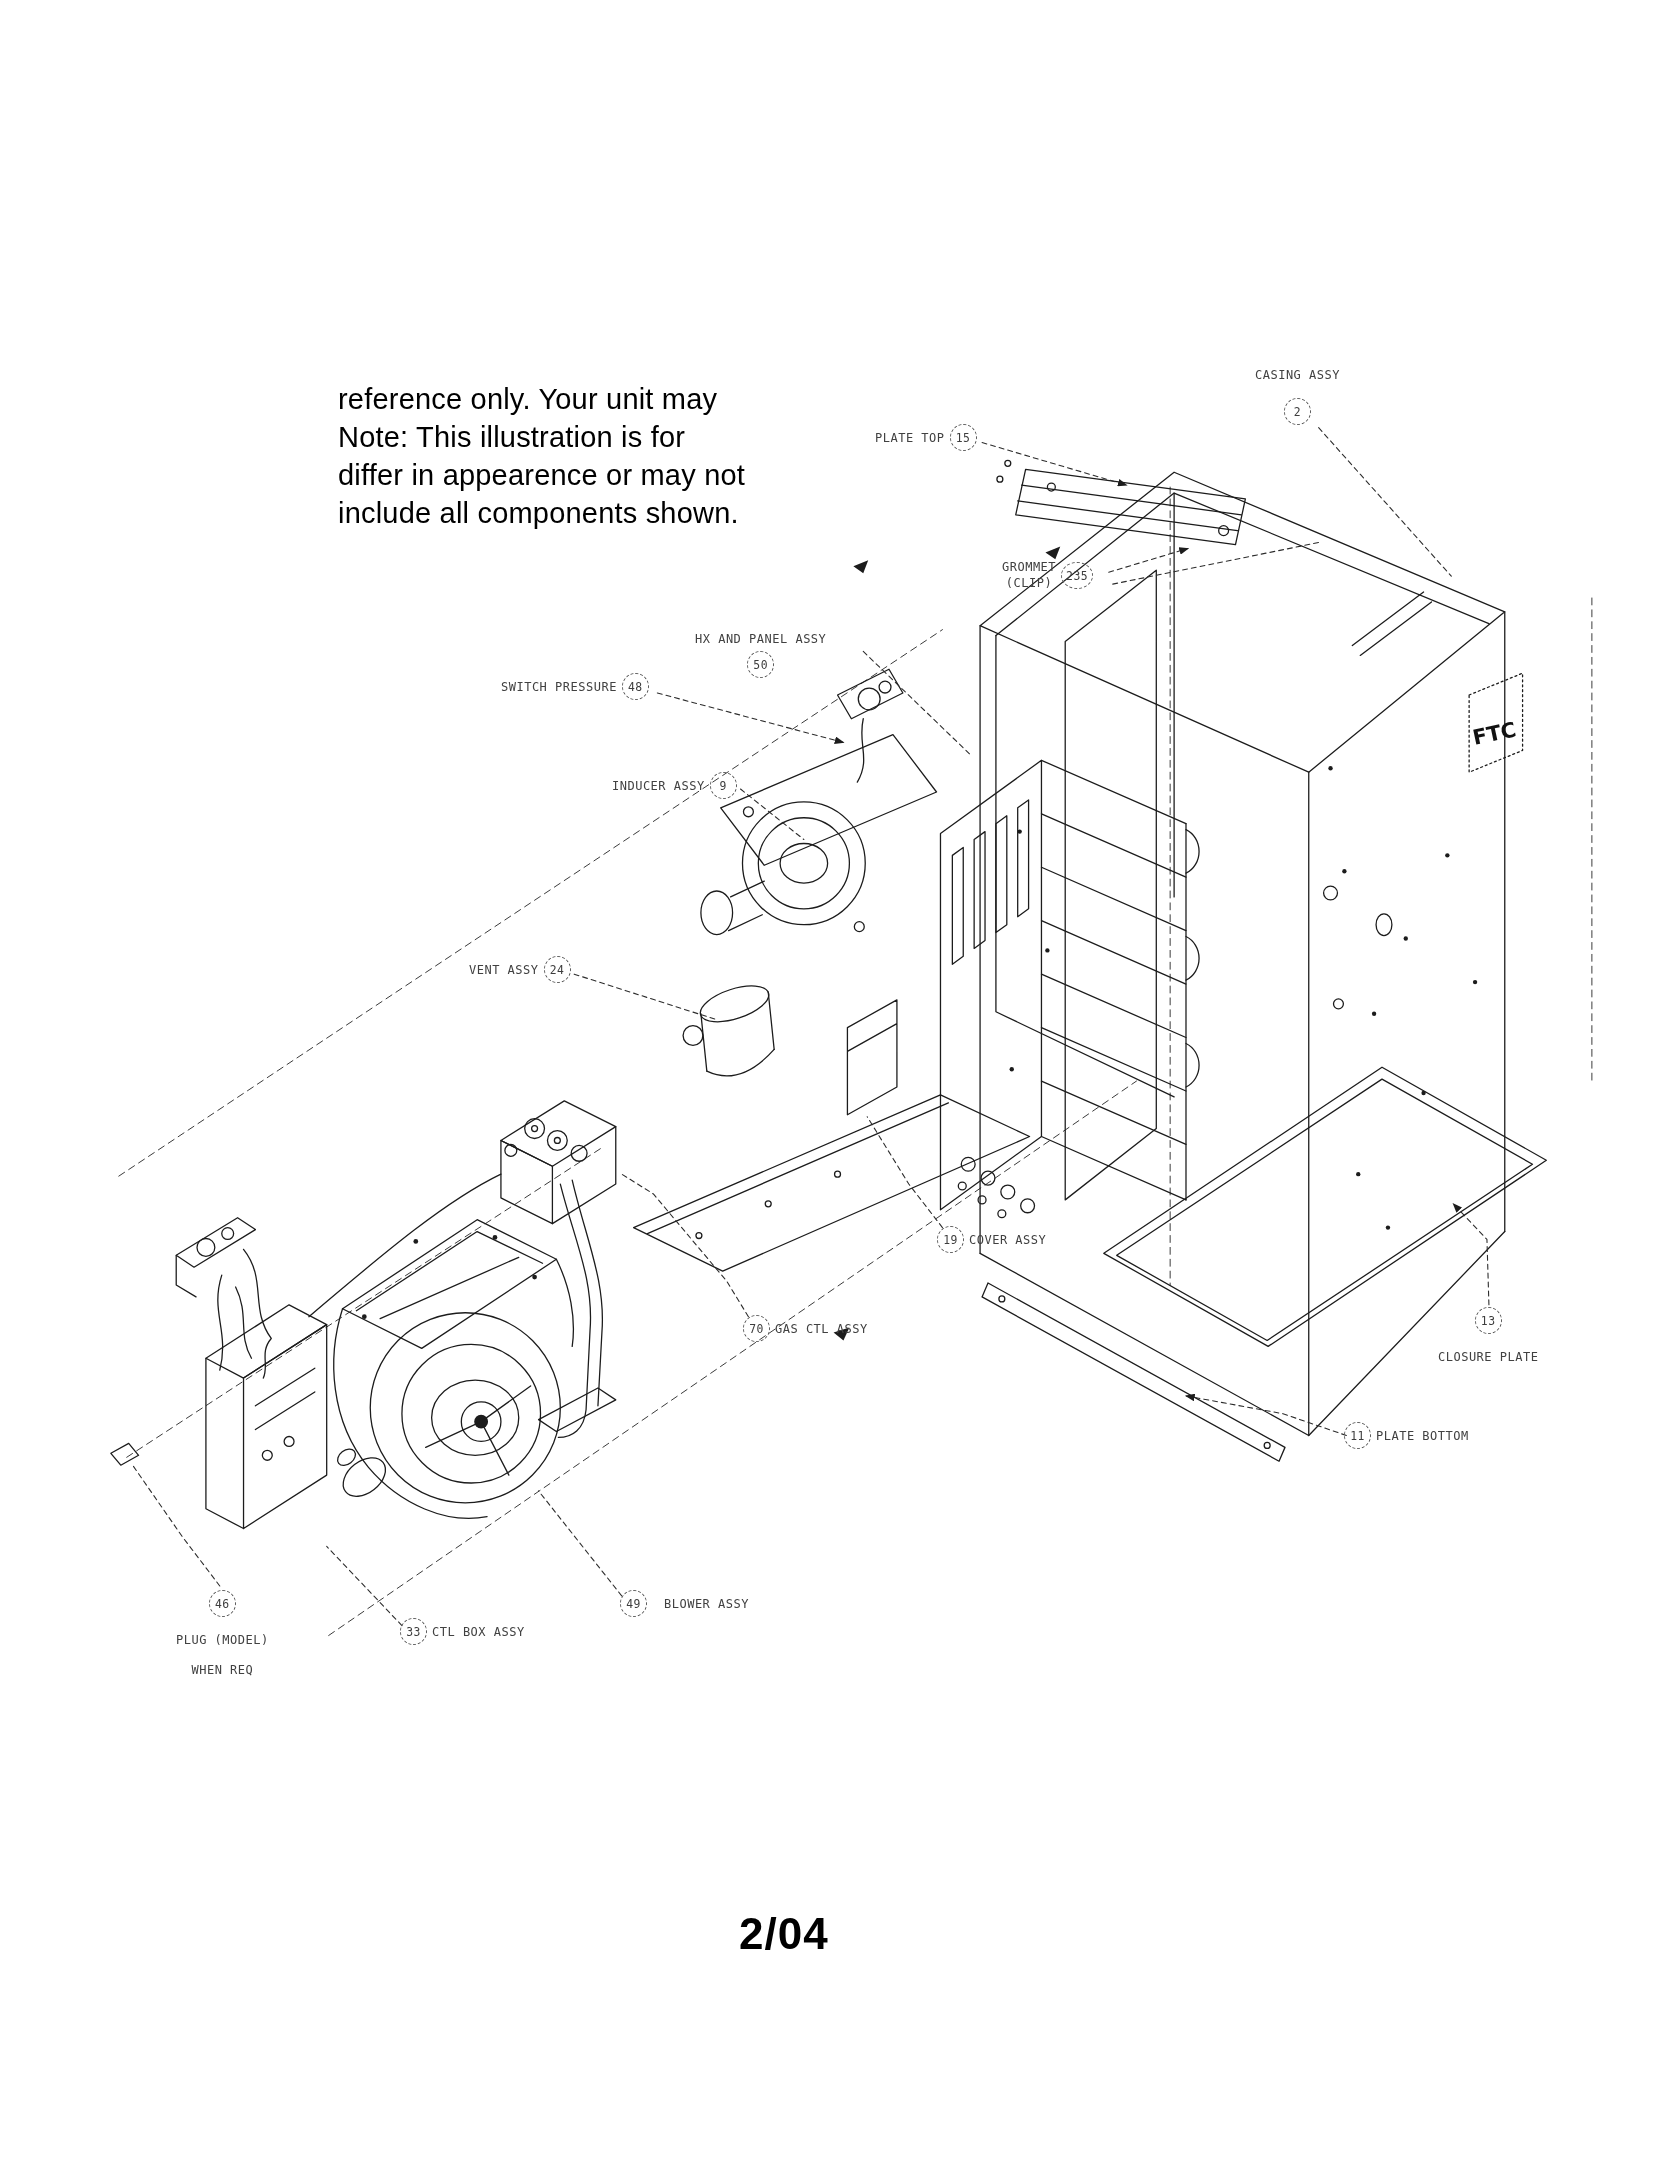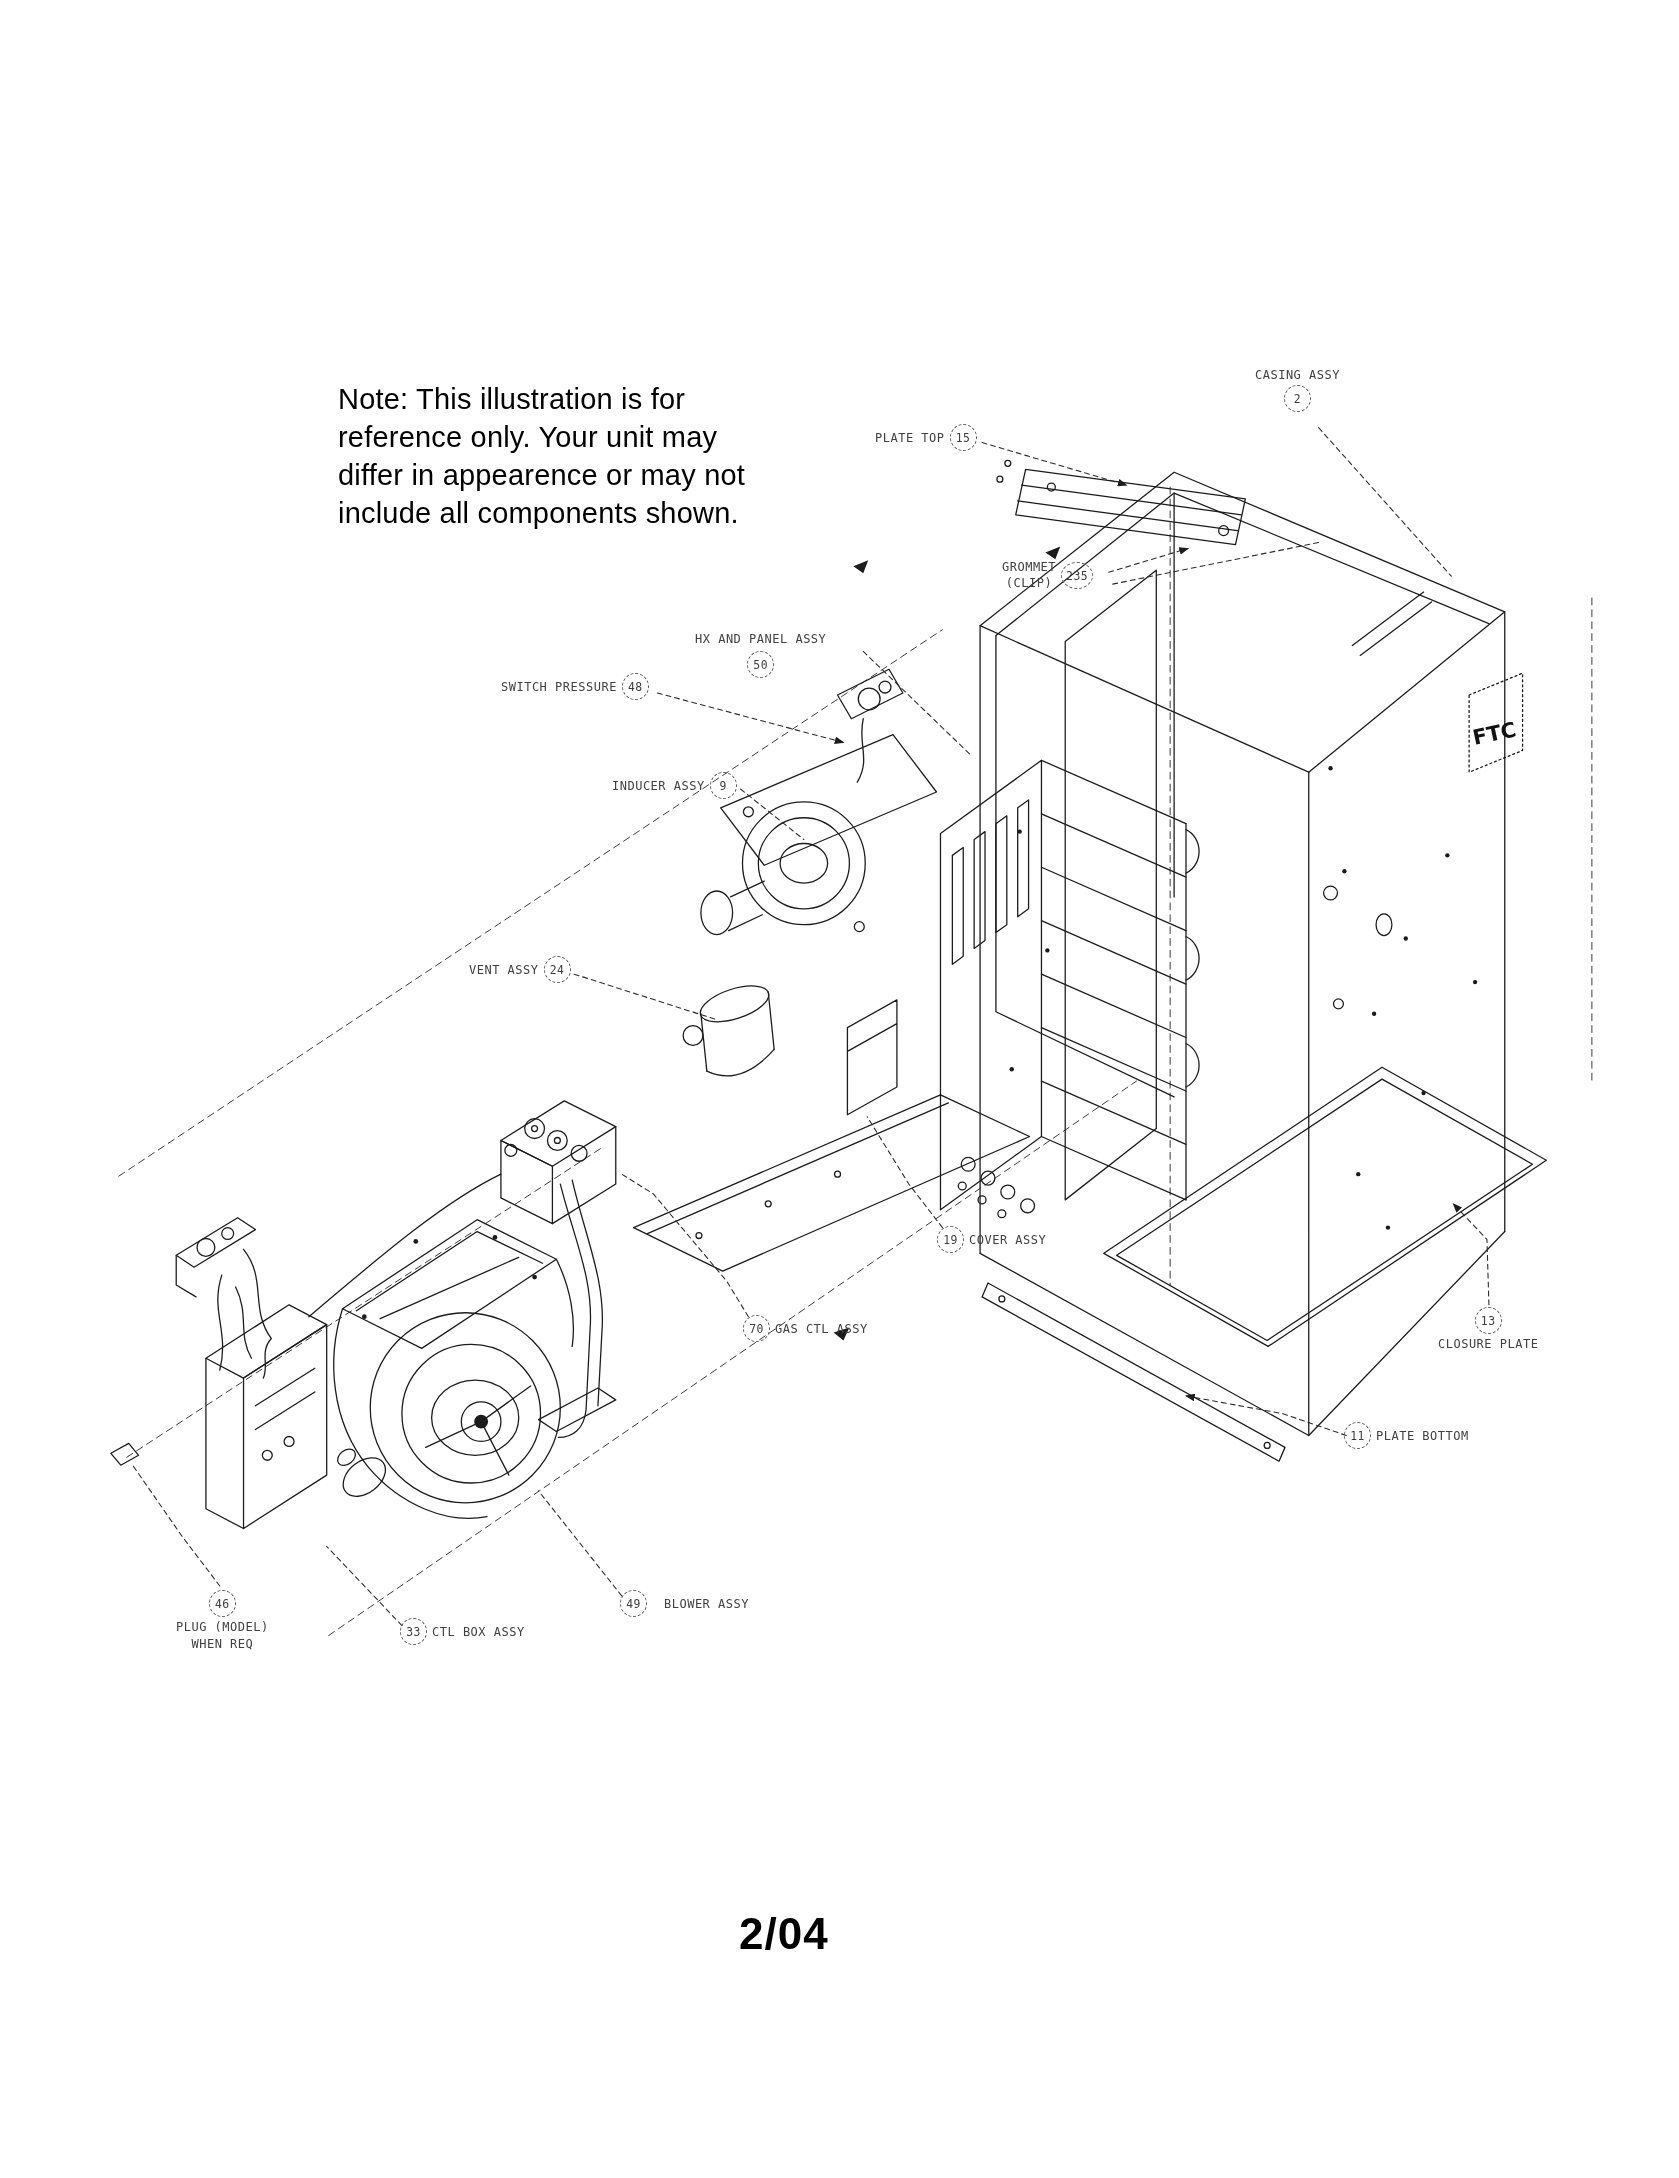--- a/index.html
+++ b/index.html
@@ -5,21 +5,21 @@
   html,body{margin:0;padding:0;background:#ffffff;}
   .page{position:relative;width:1679px;height:2178px;background:#ffffff;overflow:hidden;
         font-family:"Liberation Sans",sans-serif;}
   svg.diagram{position:absolute;left:0;top:0;}
   .note{position:absolute;left:338px;top:380px;font-size:29px;line-height:38px;color:#000;
         letter-spacing:0.2px;font-family:"Liberation Sans",sans-serif;}
   .footer-date{position:absolute;left:739px;top:1909px;font-size:44px;font-weight:bold;color:#000;
         letter-spacing:1px;font-family:"Liberation Sans",sans-serif;}
   .callout{position:absolute;display:flex;align-items:center;gap:5px;white-space:nowrap;
         font-family:"DejaVu Sans Mono",monospace;font-size:12px;color:#414141;letter-spacing:0.5px;}
-  .callout.col{flex-direction:column;gap:3px;}
+  .callout.col{flex-direction:column;gap:16px;}
   .ccol{display:flex;flex-direction:column;align-items:center;line-height:1.3;}
   .cnum{display:flex;align-items:center;justify-content:center;min-width:27px;height:27px;
         padding:0 4px;border:1.5px dashed #5a5a5a;border-radius:50%;font-size:11.4px;
         box-sizing:border-box;color:#3d3d3d;}
 </style>
 </head>
 <body>
 
 <div class="page">
 
@@ -216,22 +216,22 @@
         <path d="M628,1612 L544,1506"></path>
         <path d="M1504,1318 L1502,1252 L1468,1216" marker-end="url(#arw)"></path>
         <path d="M1360,1450 L1296,1428 L1198,1410" marker-end="url(#arw)"></path>
       </g>
     </g>
 
     <text x="1511" y="748" font-size="21" font-weight="bold" fill="#111" font-family="DejaVu Sans, sans-serif" text-anchor="middle" transform="rotate(-12 1511 748)">FTC</text>
   </svg>
 
   <div class="note">
+    <div>reference only. Your unit may</div>
     <div>Note: This illustration is for</div>
-    <div>reference only. Your unit may</div>
     <div>differ in appearence or may not</div>
     <div>include all components shown.</div>
   </div>
 
   <div class="callout" style="left:875px;top:424px;">
     <span>PLATE TOP</span>
     <span class="cnum">15</span>
   </div>
 
   <div class="callout col" style="left:1255px;top:368px;">

